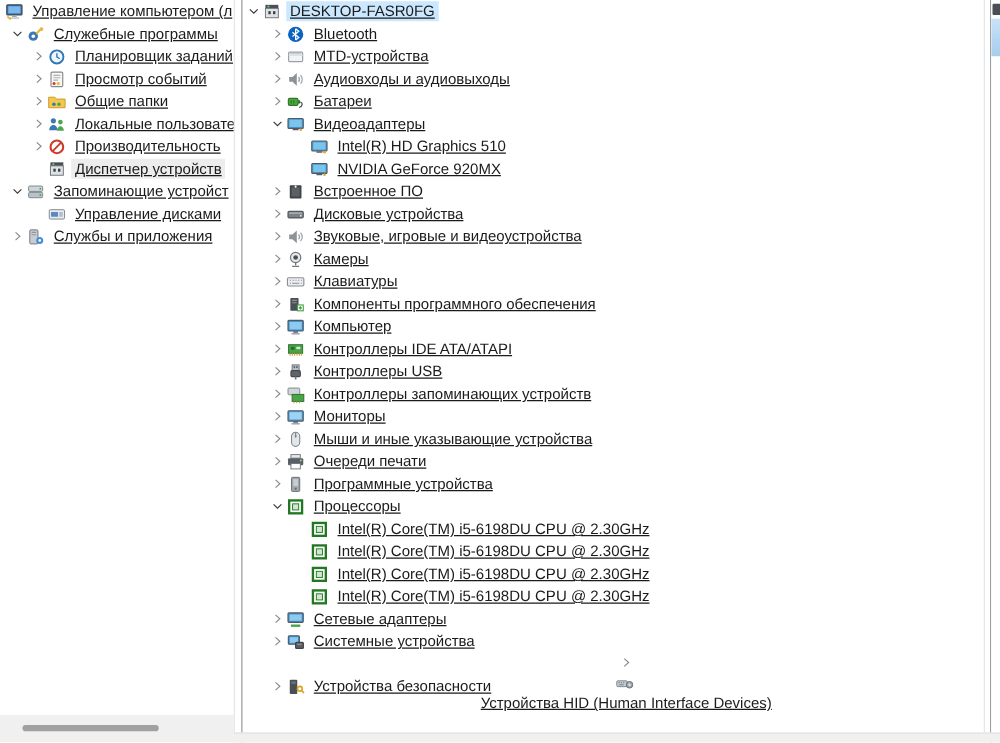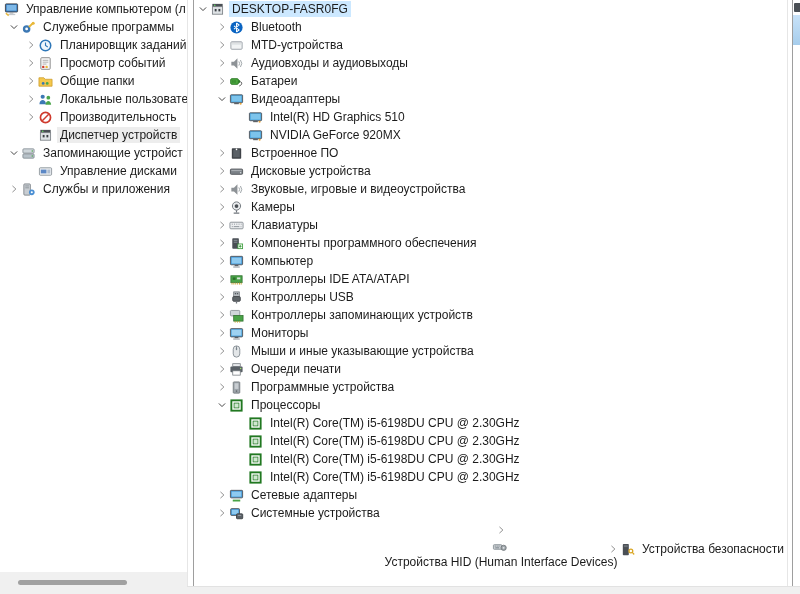--- a/index.html
+++ b/index.html
@@ -22,21 +22,21 @@
   #divA-dark{left:193px;}
   #divB-light{left:787px;}
   #divB-dark{left:792px;}
 
   .tree{position:absolute;top:0;left:0;right:0;}
   .row{display:flex;align-items:center;height:18px;white-space:nowrap;}
   .exp{width:13px;height:16px;flex:none;display:inline-flex;align-items:center;justify-content:center;}
   .exp svg{width:10px;height:10px;display:block;}
   .ico{width:16px;height:16px;flex:none;margin-right:4px;display:inline-flex;align-items:center;justify-content:center;}
   .ico svg{width:15px;height:15px;display:block;}
-  .lbl{padding:1px 3px;}
+  .lbl{padding:1px 3px;text-decoration:underline;}
   .sel-active > .lbl{background:var(--selection-active,#cce8ff);}
   .sel-inactive > .lbl{background:var(--selection-inactive,#ededed);}
 
   .bottom-strip{
     position:absolute;left:187px;right:0;top:586px;height:8px;
     background:var(--bottom-strip,#f0f0f0);border-top:1px solid #e2e2e2;box-sizing:border-box;
   }
   .hscrollbar{
     position:absolute;left:0;top:572px;width:187px;height:22px;
     background:var(--scrollbar-track,#f0f0f0);
@@ -656,21 +656,21 @@
         <span class="ico">
           <svg viewBox="0 0 16 16">
             <rect x="1.5" y="6" width="9" height="5" rx="1" fill="#c8cdd1" stroke="#7c858c" stroke-width=".8"></rect>
             <path d="M3 7.6h1M5 7.6h1M7 7.6h1M3.5 9.4h4" stroke="#7c858c"></path>
             <circle cx="12.4" cy="9.4" r="2.8" fill="#9fa6ab" stroke="#676d72" stroke-width=".8"></circle>
             <circle cx="12.4" cy="9.4" r="1" fill="#e3e6e8"></circle>
           </svg>
         </span>
         <span class="lbl">Устройства HID (Human Interface Devices)</span>
       </div>
-      <div class="row" style="margin-left: 20px; justify-content: flex-end;">
+      <div class="row" style="margin-left: 20px;">
         <span class="exp">
           <svg viewBox="0 0 16 16">
             <path d="M5.5 3l5.5 5-5.5 5" fill="none" stroke="#8a8a8a" stroke-width="1.5"></path>
           </svg>
         </span>
         <span class="ico">
           <svg viewBox="0 0 16 16">
             <rect x="3" y="2" width="6.4" height="12" rx=".8" fill="#4a4f55"></rect>
             <rect x="4.2" y="3.4" width="4" height="2" fill="#6a7076"></rect>
             <circle cx="11.6" cy="9.6" r="2" fill="none" stroke="#d9a521" stroke-width="1.4"></circle>

